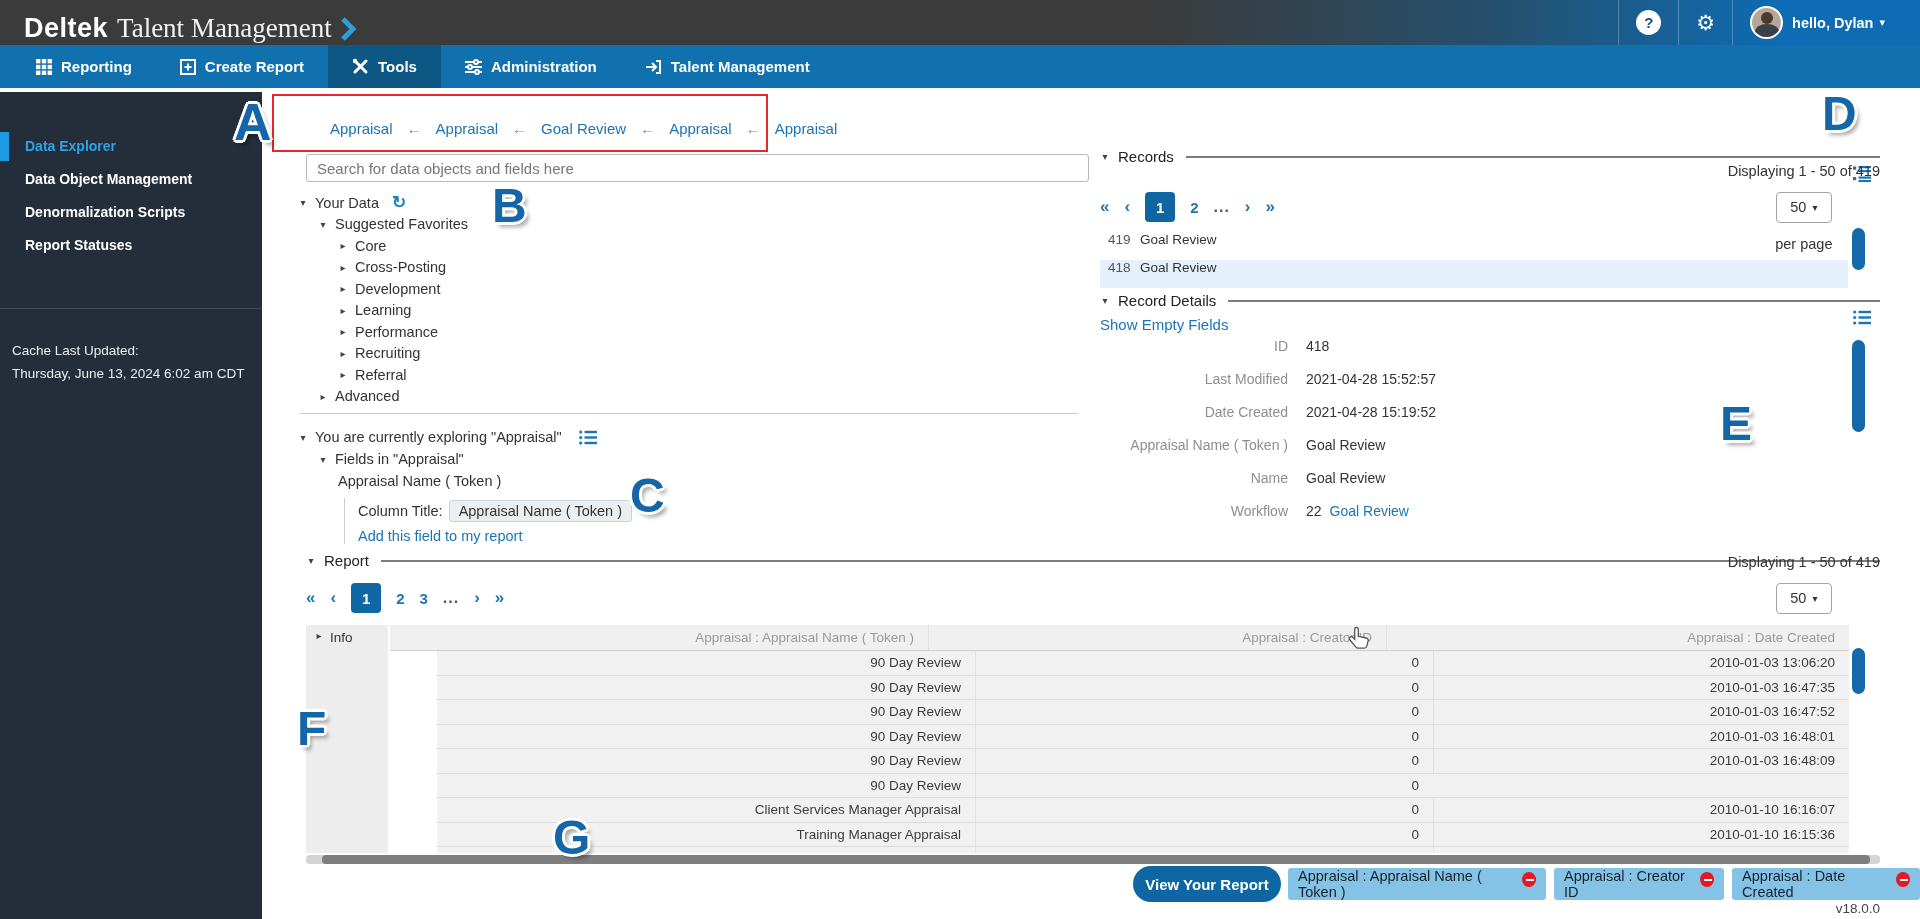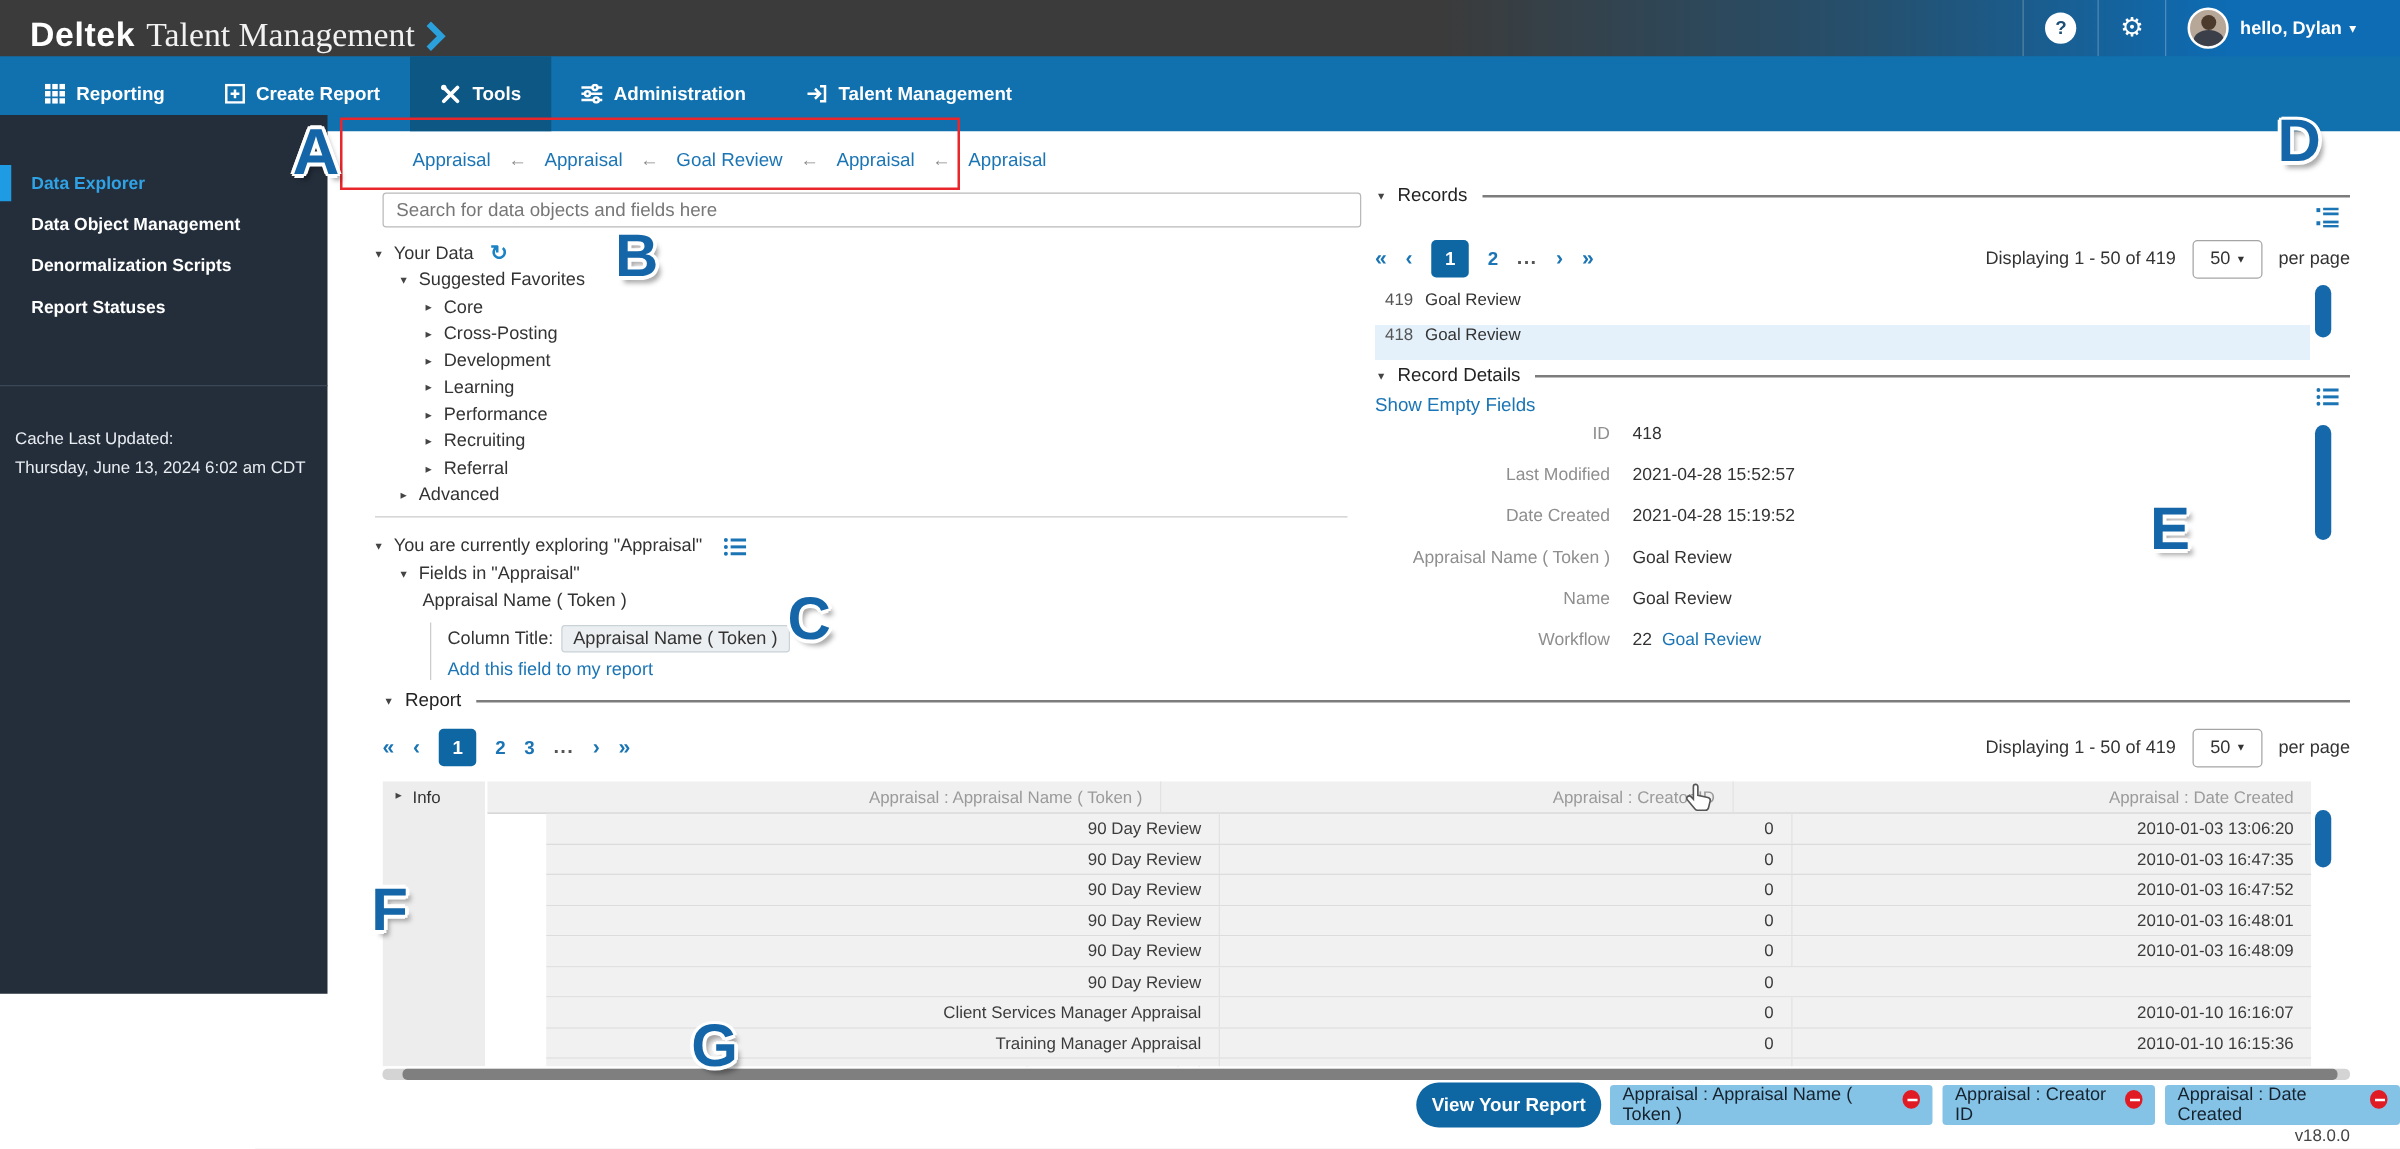--- a/index.html
+++ b/index.html
@@ -20,30 +20,30 @@
   .help-circle { width:25px; height:25px; border-radius:50%; background:#fff; color:#1d4f74;
     font-weight:700; font-size:15px; display:flex; align-items:center; justify-content:center; cursor:pointer; }
   .gear { color:#fff; font-size:21px; cursor:pointer; }
   .avatar { width:33px; height:33px; border-radius:50%; border:2px solid #fff; background:#b7a798; position:relative; overflow:hidden; }
   .avatar::before { content:""; position:absolute; left:9px; top:4px; width:12px; height:12px; border-radius:50%; background:#4c3a2c; }
   .avatar::after { content:""; position:absolute; left:3px; top:16px; width:24px; height:16px; border-radius:50% 50% 0 0; background:#3a3f49; }
   .user-name { color:#fff; font-size:14.5px; font-weight:700; margin:0 6px 0 9px; }
   .user-caret { color:#fff; font-size:11px; margin-right:18px; }
 
   
-  .navbar { position:absolute; left:0; top:45px; width:1920px; height:60px; background:#1171ae;
+  .navbar { position:absolute; left:0; top:45px; width:1920px; height:43px; background:#1171ae;
     display:flex; align-items:stretch; }
   .nav-item { display:flex; align-items:center; gap:9px; padding:0 24px; color:#fff;
     font-size:15px; font-weight:700; cursor:pointer; }
   .nav-item.first { margin-left:12px; }
   .nav-item.active { background:#0d5785; }
   .nav-item .nv { display:inline-flex; }
 
   
-  .sidebar { position:absolute; left:0; top:92px; width:262px; height:703px; background:#242e3b; }
+  .sidebar { position:absolute; left:0; top:92px; width:262px; height:827px; background:#242e3b; }
   .side-list { margin-top:38px; }
   .side-item { position:relative; height:33px; line-height:33px; padding-left:25px; color:#fff;
     font-size:14px; font-weight:700; cursor:pointer; }
   .side-item.active { color:#2fa3e6; }
   .side-item.active::before { content:""; position:absolute; left:0; top:2px; width:9px; height:29px; background:#1e9be2; }
   .side-divider { position:absolute; left:0; top:216px; width:262px; height:1px; background:#3c4855; }
   .cache { position:absolute; left:12px; top:247px; color:#e9edf1; font-size:13.5px; line-height:23px; }
 
   
   .redbox { position:absolute; left:272px; top:94px; width:496px; height:58px;
@@ -88,21 +88,21 @@
   .sec-head { position:absolute; display:flex; align-items:center; font-size:15px; color:#222; }
   .sec-head .caret { margin-right:8px; }
   .ph-line { flex:1; height:2px; background:#7c7c7c; margin-left:12px; }
   .pager-row { position:absolute; display:flex; align-items:center; }
   .pg-group { display:flex; align-items:center; gap:15px; }
   .pg-btn { color:#1b75b5; font-size:17px; font-weight:700; cursor:pointer; }
   .pg-active { width:30px; height:30px; border-radius:4px; background:#0e67a3; color:#fff;
     font-weight:700; display:flex; align-items:center; justify-content:center; font-size:15px; cursor:pointer; }
   .pg-num { color:#1b75b5; font-weight:700; font-size:15px; cursor:pointer; }
   .pg-dots { color:#555; font-weight:700; letter-spacing:1px; }
-  .disp-group { position:absolute; right:0; display:flex; align-items:center; gap:13px; font-size:14.5px; color:#333; }
+  .disp-group { position:absolute; right:0; display:flex; align-items:center; gap:13px; font-size:14.5px; color:#333;flex-direction:column; }
   .size-box { width:56px; height:31px; border:1px solid #a5a5a5; border-radius:4px; background:#fff;
     display:flex; align-items:center; justify-content:center; gap:6px; font-size:14.5px; color:#333; cursor:pointer; }
   .size-caret { font-size:10px; color:#333; }
 
   
   .rec-row { position:absolute; left:1100px; width:748px; height:28px; display:flex; 
     font-size:13.5px; color:#333; cursor:pointer; }
   .rec-row .rid { width:40px; color:#555; padding-left:8px; }
   .rec-row.sel { background:#e4f1fa; }
   .vpill { position:absolute; width:13px; background:#1568a9; border-radius:7px; cursor:pointer; }

